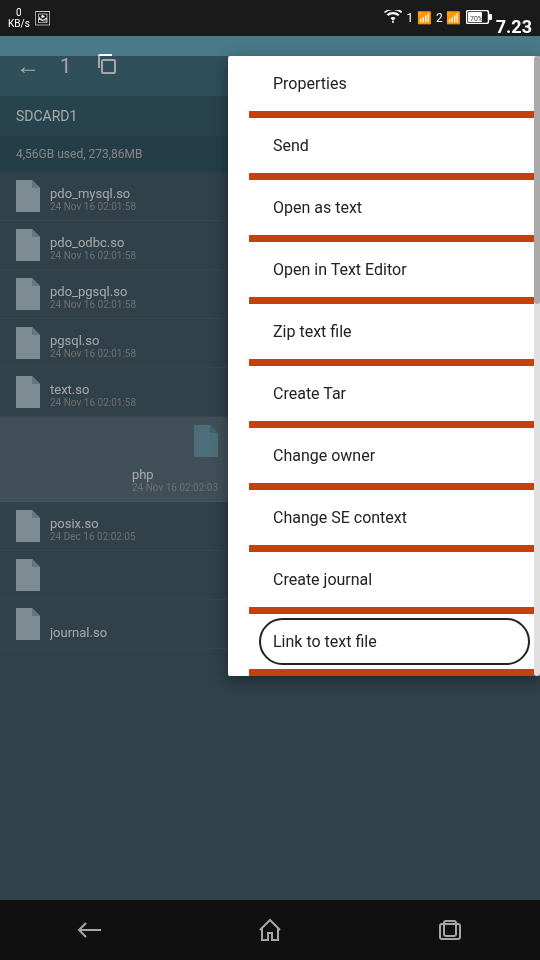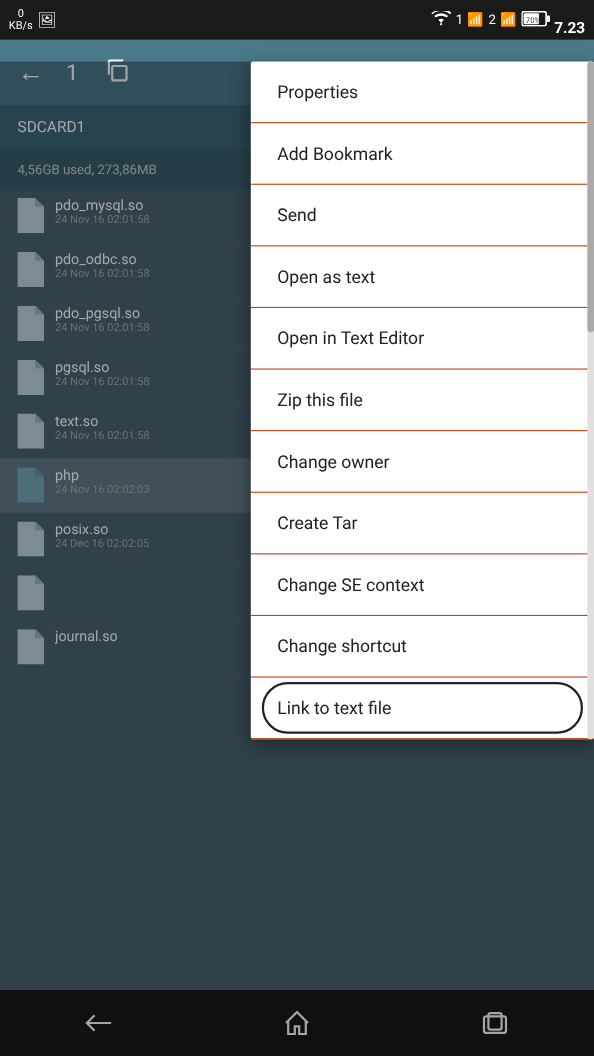--- a/index.html
+++ b/index.html
@@ -99,27 +99,28 @@
       width: 230px;
       background: #4a6572;
       position: absolute;
       top: 172px;
       left: 0;
       bottom: 60px;
       overflow: hidden;
     }
     .file-item {
       display: flex;
-      align-items: flex-start;
+      align-items: flex-end;
       padding: 8px 12px;
       gap: 10px;
       border-bottom: 1px solid rgba(255,255,255,0.05);
     }
     .file-item.selected {
       background: rgba(255,255,255,0.15);
+      flex-direction: column;
     }
     .file-icon {
       width: 28px;
       height: 32px;
       flex-shrink: 0;
     }
     .file-icon svg {
       width: 100%;
       height: 100%;
     }
@@ -159,23 +160,24 @@
       width: 312px;
       background: white;
       z-index: 20;
       box-shadow: 0 4px 16px rgba(0,0,0,0.4);
       border-radius: 2px;
     }
     .menu-item {
       padding: 18px 24px;
       font-size: 16px;
       color: #222;
-      border-bottom: 1px solid #c2410c;
+      border-bottom: 7px solid #c2410c;
       cursor: pointer;
       position: relative;
+      margin-left: 21px;
     }
     .menu-item:last-child {
       border-bottom: none;
     }
     .menu-item.circled::after {
       content: '';
       position: absolute;
       left: 10px;
       right: 10px;
       top: 4px;
@@ -253,21 +255,21 @@
 
     <span style="font-size:12px;">📶</span>
     <span>
       <svg width="26" height="14" viewBox="0 0 26 14" fill="none">
         <rect x="0.5" y="0.5" width="22" height="13" rx="2" stroke="white" stroke-width="1.5" fill="none"></rect>
         <rect x="2" y="2" width="14" height="10" rx="1" fill="white"></rect>
         <rect x="23" y="4" width="3" height="6" rx="1" fill="white"></rect>
         <text x="4" y="11" font-size="7" fill="#444">70%</text>
       </svg>
     </span>
-    <span style="font-size:14px;font-weight:bold;margin-top:16px;">7.23</span>
+    <span style="font-size:18px;font-weight:bold;margin-top:16px;">7.23</span>
   </div>
 </div>
 
 <div class="toolbar">
   <span class="toolbar-back">←</span>
   <span class="toolbar-num">1</span>
   <span class="toolbar-copy-icon">
     <svg width="22" height="22" viewBox="0 0 22 22" fill="none" stroke="white" stroke-width="2">
       <rect x="7" y="7" width="13" height="13" rx="1"></rect>
       <path d="M4 15V3a1 1 0 0 1 1-1h12"></path>
@@ -389,29 +391,28 @@
       <div class="file-meta"></div>
     </div>
   </div>
   </div>
 
 <div class="overlay"></div>
 
 <div class="context-menu">
 
   <div class="menu-item">Properties</div>
-    <div class="menu-item">Add Bookmark</div>
     <div class="menu-item">Send</div>
     <div class="menu-item">Open as text</div>
     <div class="menu-item">Open in Text Editor</div>
-    <div class="menu-item">Zip this file</div>
+    <div class="menu-item">Zip text file</div>
+    <div class="menu-item">Create Tar</div>
     <div class="menu-item">Change owner</div>
-    <div class="menu-item">Create Tar</div>
     <div class="menu-item">Change SE context</div>
-    <div class="menu-item">Change shortcut</div>
+    <div class="menu-item">Create journal</div>
     <div class="menu-item circled">Link to text file</div>
     <div class="menu-scrollbar">
     <div class="menu-scrollbar-thumb"></div>
   </div>
 </div>
 
 <div class="bottom-nav">
   <span class="nav-btn">
     <svg width="28" height="28" viewBox="0 0 28 28" fill="none" stroke="white" stroke-width="2">
       <path d="M10 7l-7 7 7 7M3 14h22"></path>

